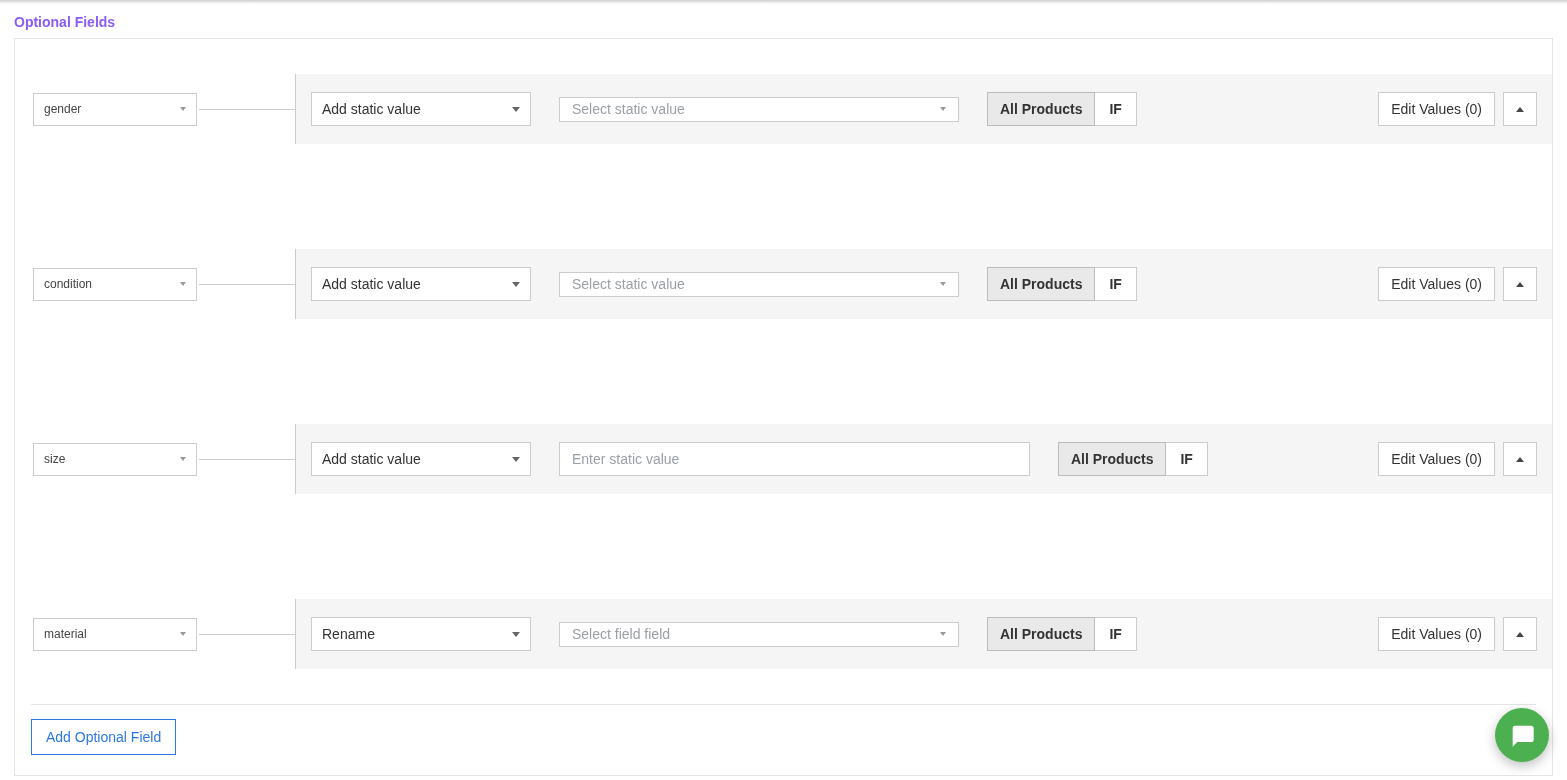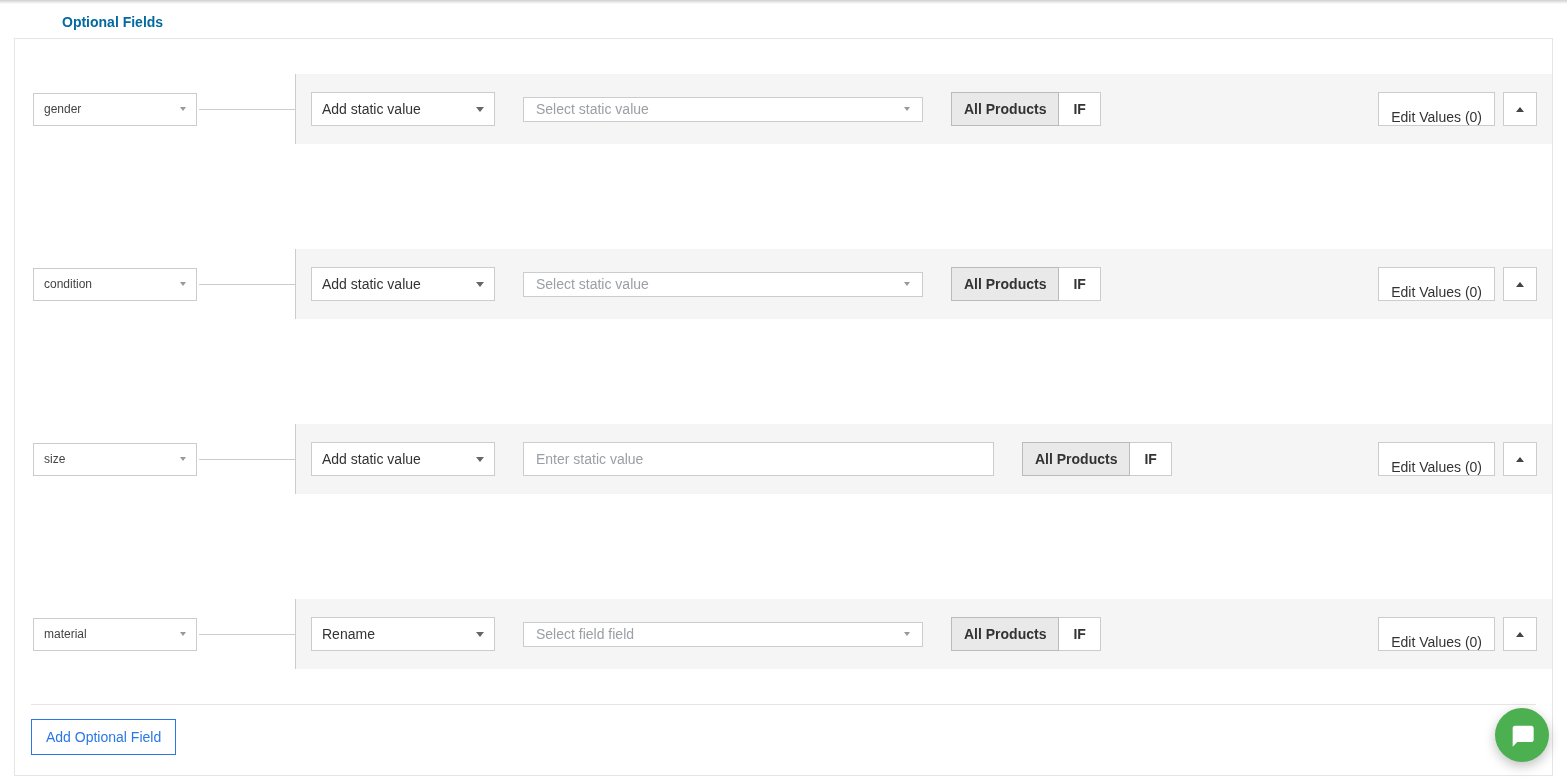--- a/index.html
+++ b/index.html
@@ -10,22 +10,21 @@
     font-size: 14px;
   }
   .topbar {
     height: 4px;
     background: linear-gradient(to bottom, #d0d0d0, #fff);
   }
   .section-title {
     font-weight: 700;
     font-size: 14px;
     padding: 10px 14px 8px 14px;
-    color: #0369a1;
-    margin-left: 48px;
+    color: #8b5cf6;
   }
   .panel {
     border: 1px solid #e5e5e5;
     margin: 0 14px;
     background: #fff;
     padding-top: 35px;
     padding-bottom: 10px;
   }
   .field-block {
     margin-bottom: 105px;
@@ -63,21 +62,21 @@
   }
   .right-col {
     flex: 1;
     border-left: 1px solid #ccc;
     background: #f5f5f5;
     padding: 18px 15px 18px 15px;
     display: flex;
     align-items: center;
   }
   .rule-dropdown {
-    width: 184px;
+    width: 220px;
     height: 34px;
     border: 1px solid #ccc;
     background: #fff;
     display: flex;
     align-items: center;
     justify-content: space-between;
     padding: 0 10px;
     cursor: pointer;
     font-size: 14px;
     margin-right: 28px;
@@ -135,21 +134,21 @@
   }
   .spacer { flex: 1; }
   .btn-edit {
     height: 34px;
     padding: 0 12px;
     border: 1px solid #ccc;
     background: #fff;
     font-size: 14px;
     cursor: pointer;
     display: flex;
-    align-items: flex-end;
+    align-items: center;
     margin-right: 8px;
   }
   .btn-collapse {
     width: 34px;
     height: 34px;
     border: 1px solid #ccc;
     background: #fff;
     cursor: pointer;
     display: flex;
     align-items: center;

